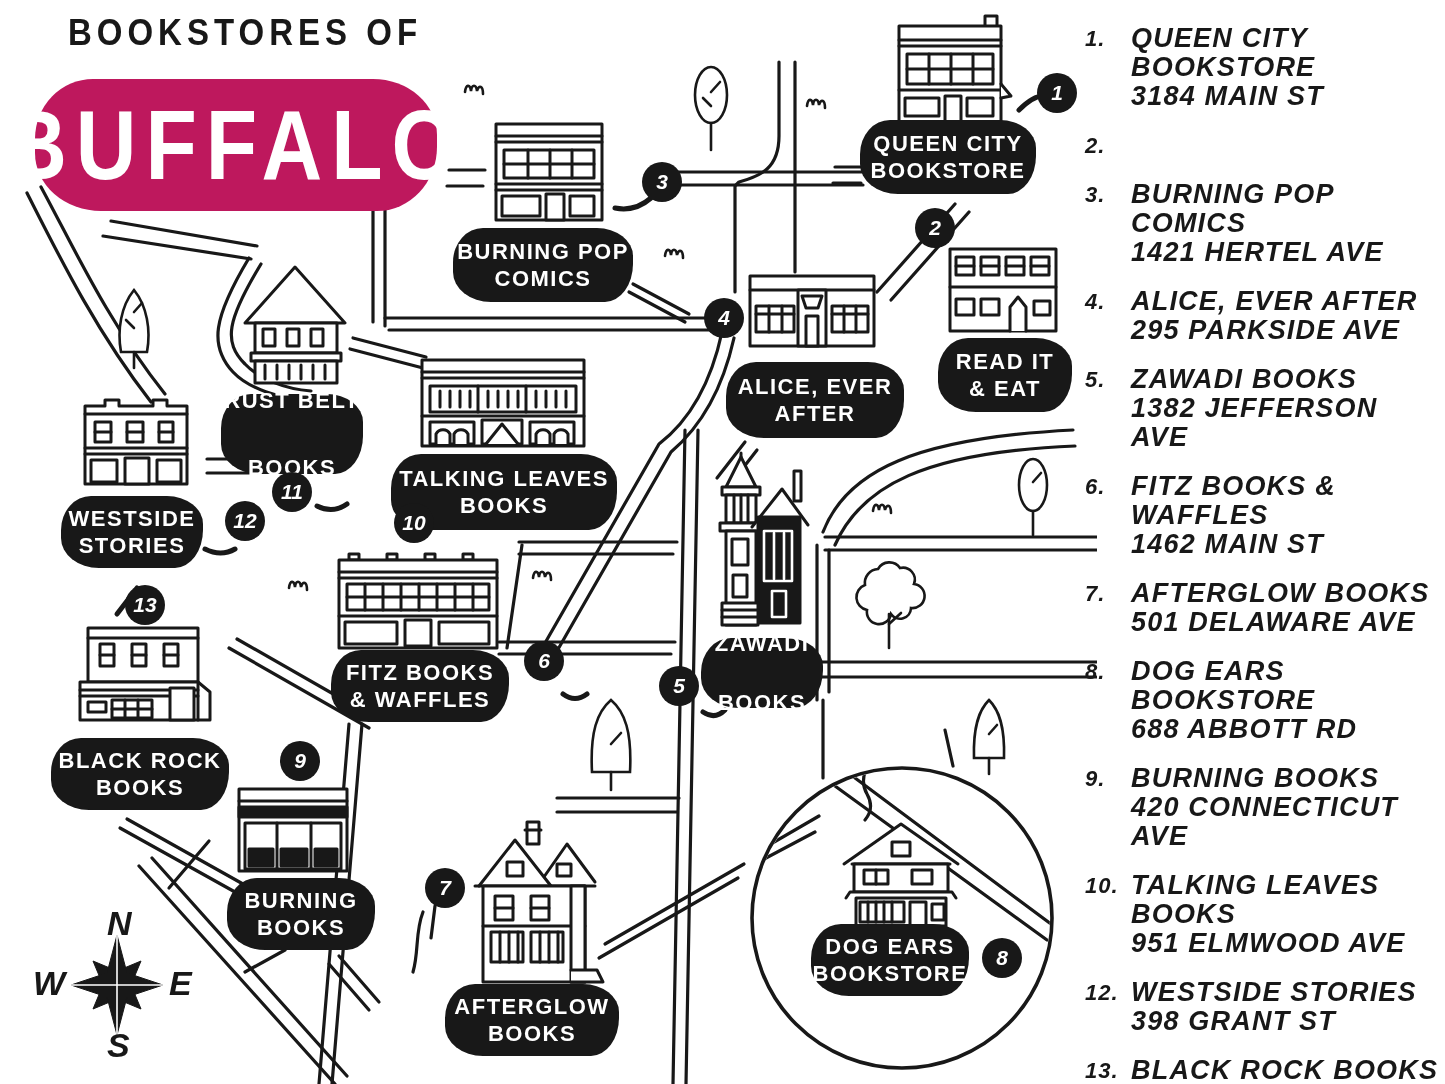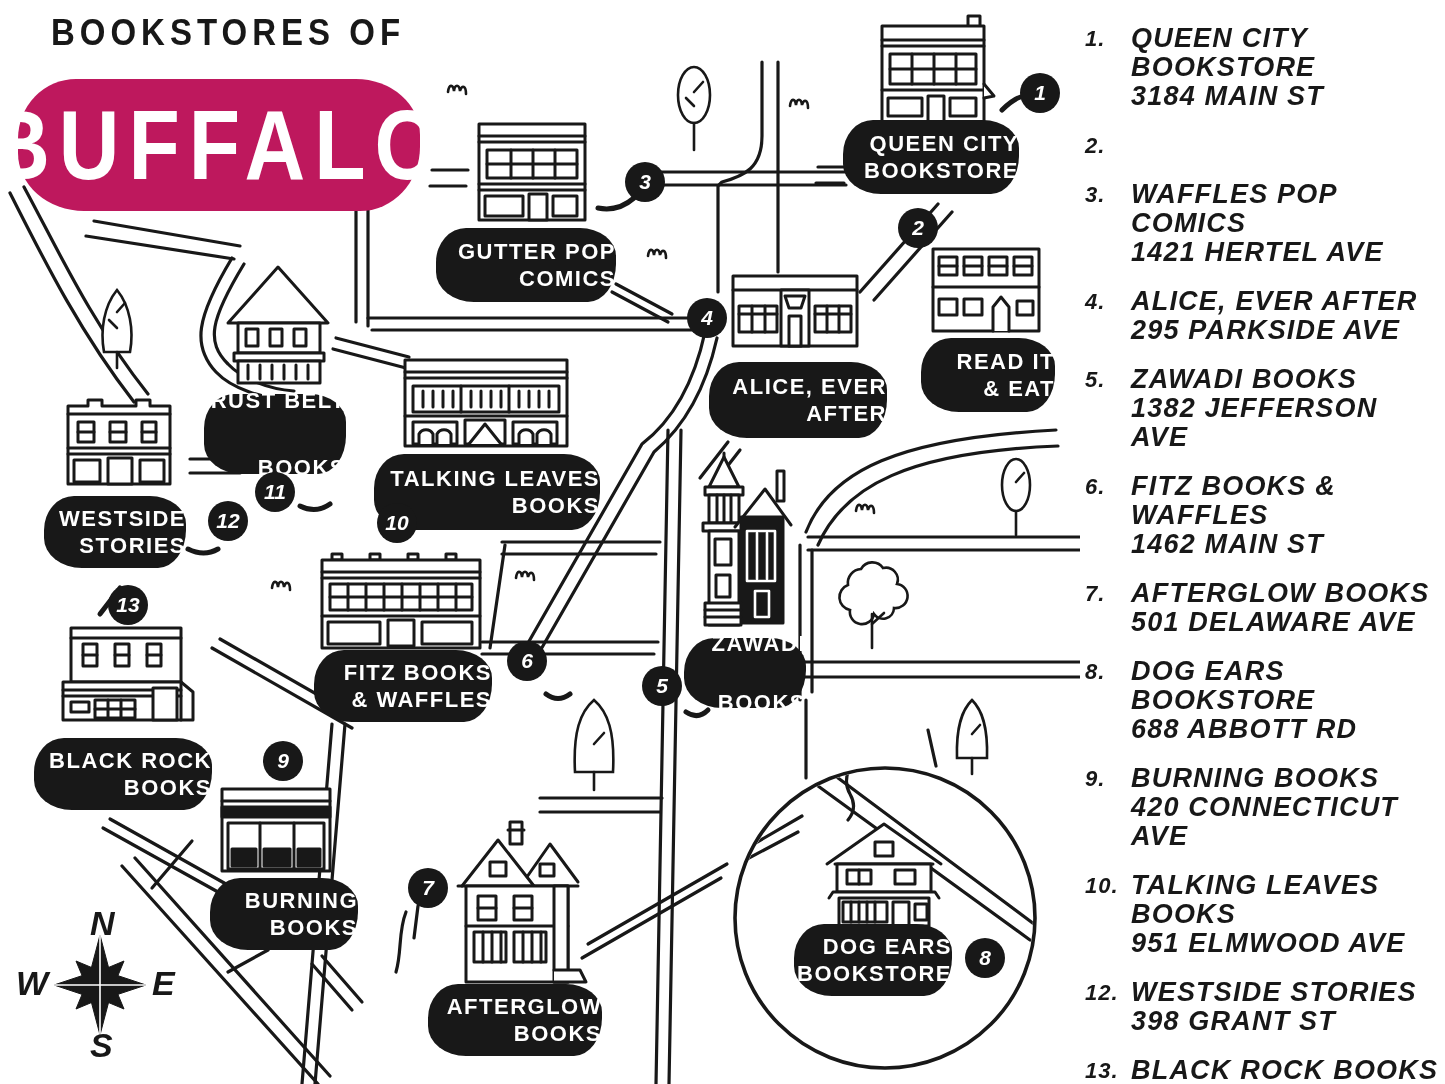--- a/index.html
+++ b/index.html
@@ -1,28 +1,28 @@
 <!DOCTYPE html>
 <html><head>
 <meta charset="utf-8">
 <style>
   html,body{margin:0;padding:0;background:#fff;}
   body{width:1445px;height:1084px;overflow:hidden;position:relative;
        font-family:"Liberation Sans",sans-serif;color:#181818;}
-  .map{position:absolute;left:0;top:0;width:1080px;height:824px;}
+  .map{position:absolute;left:17px;top:0;width:1080px;height:824px;}
   svg{position:absolute;left:0;top:0;}
   
   .title-line1{position:absolute;left:48px;top:14px;width:360px;text-align:center;
     font-size:33px;font-weight:800;letter-spacing:5px;transform:scaleY(1.12);}
   .title-blob{position:absolute;left:18px;top:72px;width:402px;height:132px;background:#be185d;
     border-radius:58px 64px 60px 66px/60px 56px 64px 58px;display:flex;align-items:center;justify-content:center;margin-top:7px;}
   .title-blob span{color:#fff;font-size:84px;font-weight:800;letter-spacing:9px;transform:scaleY(1.18);}
   
   .blob{position:absolute;background:#181818;color:#fff;display:flex;flex-direction:column;
-    align-items:flex-end;justify-content:center;text-align:center;
+    align-items:center;justify-content:center;text-align:center;
     font-weight:800;font-size:22px;line-height:27px;letter-spacing:1.5px;
     border-radius:30px 36px 28px 38px/34px 28px 38px 30px;z-index:3;}
   
   .mk{position:absolute;width:40px;height:40px;background:#181818;border-radius:50%;
     color:#fff;display:flex;align-items:center;justify-content:center;
     font-size:21px;font-weight:800;font-style:italic;z-index:4;}
   
   .cp{position:absolute;font-size:34px;font-weight:800;font-style:italic;z-index:3;}
   
   .legend{position:absolute;left:1085px;top:24px;width:356px;display:flex;flex-direction:column;gap:20px;z-index:3;}
@@ -440,21 +440,21 @@
   <div class="title-line1">BOOKSTORES OF</div>
   <div class="title-blob">
     <span>BUFFALO</span>
   </div>
 
   <div class="blob" style="left:843px;top:120px;width:176px;height:74px;">
     <span class="l1">QUEEN CITY</span>
     <span class="l2">BOOKSTORE</span>
   </div>
   <div class="blob" style="left:436px;top:228px;width:180px;height:74px;">
-    <span class="l1">GUTTER POP</span>
+    <span class="l1">BURNING POP</span>
     <span class="l2">COMICS</span>
   </div>
   <div class="blob" style="left:921px;top:338px;width:134px;height:74px;">
     <span class="l1">READ IT</span>
     <span class="l2">&amp; EAT</span>
   </div>
   <div class="blob" style="left:709px;top:362px;width:178px;height:76px;">
     <span class="l1">ALICE, EVER</span>
     <span class="l2">AFTER</span>
   </div>
@@ -522,21 +522,21 @@
         <span class="l1">QUEEN CITY BOOKSTORE</span>
         <span class="l2">3184 MAIN ST</span>
       </span>
   </div>
   <div class="li">
     <span class="num">2.</span>
   </div>
   <div class="li">
     <span class="num">3.</span>
     <span class="txt">
-        <span class="l1">WAFFLES POP COMICS</span>
+        <span class="l1">BURNING POP COMICS</span>
         <span class="l2">1421 HERTEL AVE</span>
       </span>
   </div>
   <div class="li">
     <span class="num">4.</span>
     <span class="txt">
         <span class="l1">ALICE, EVER AFTER</span>
         <span class="l2">295 PARKSIDE AVE</span>
       </span>
   </div>

